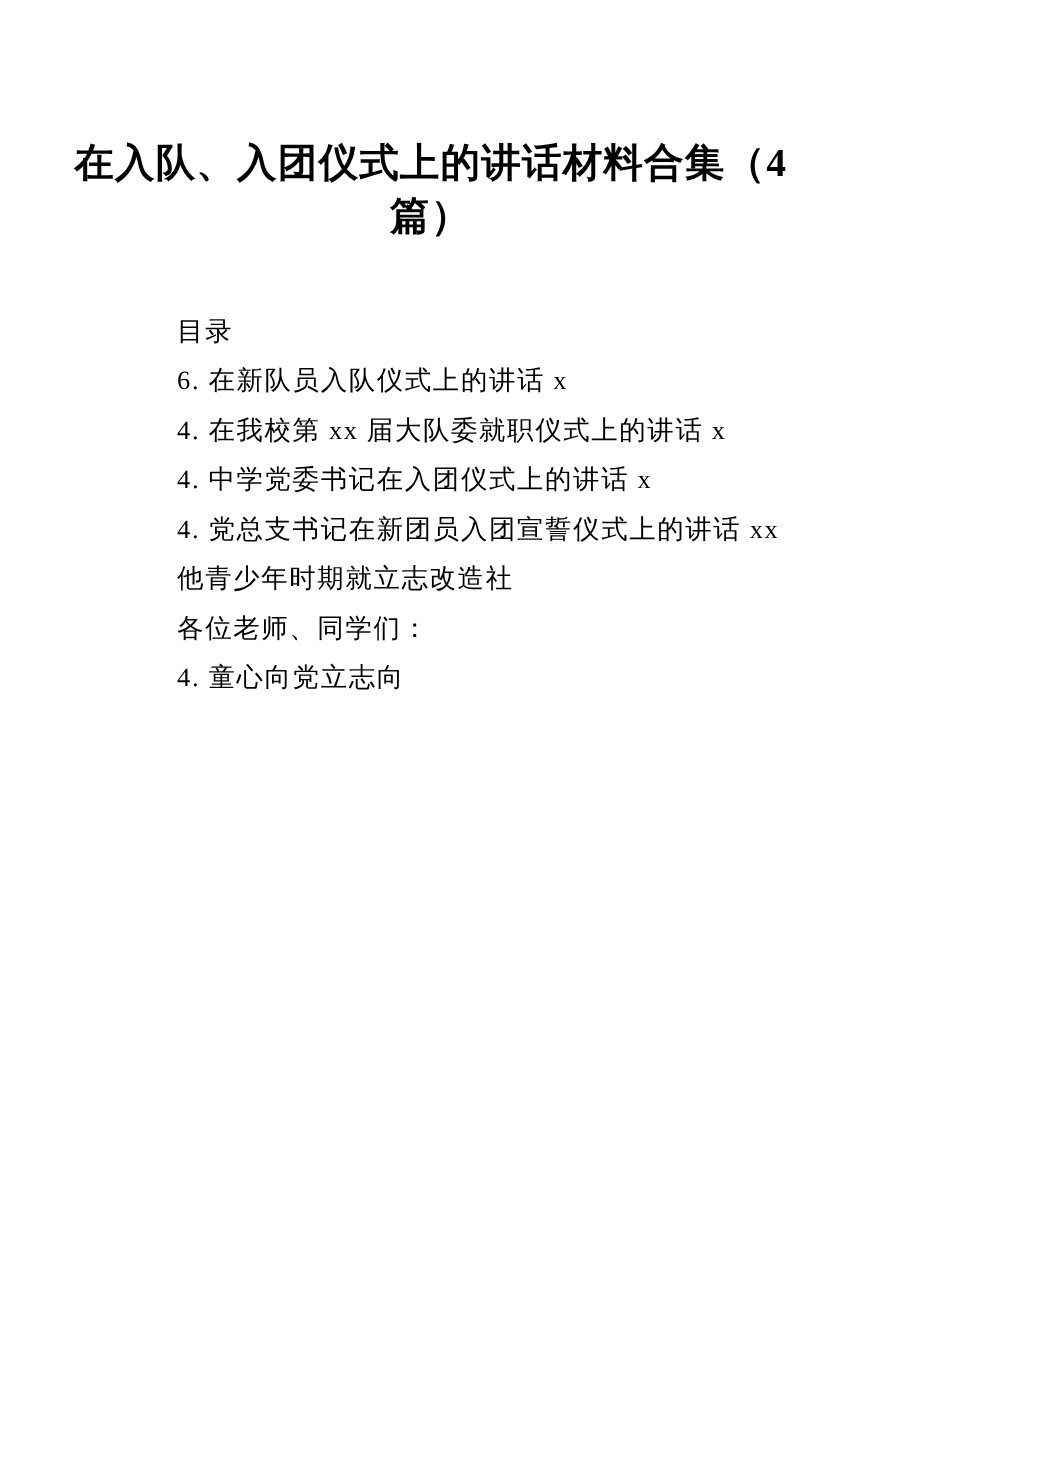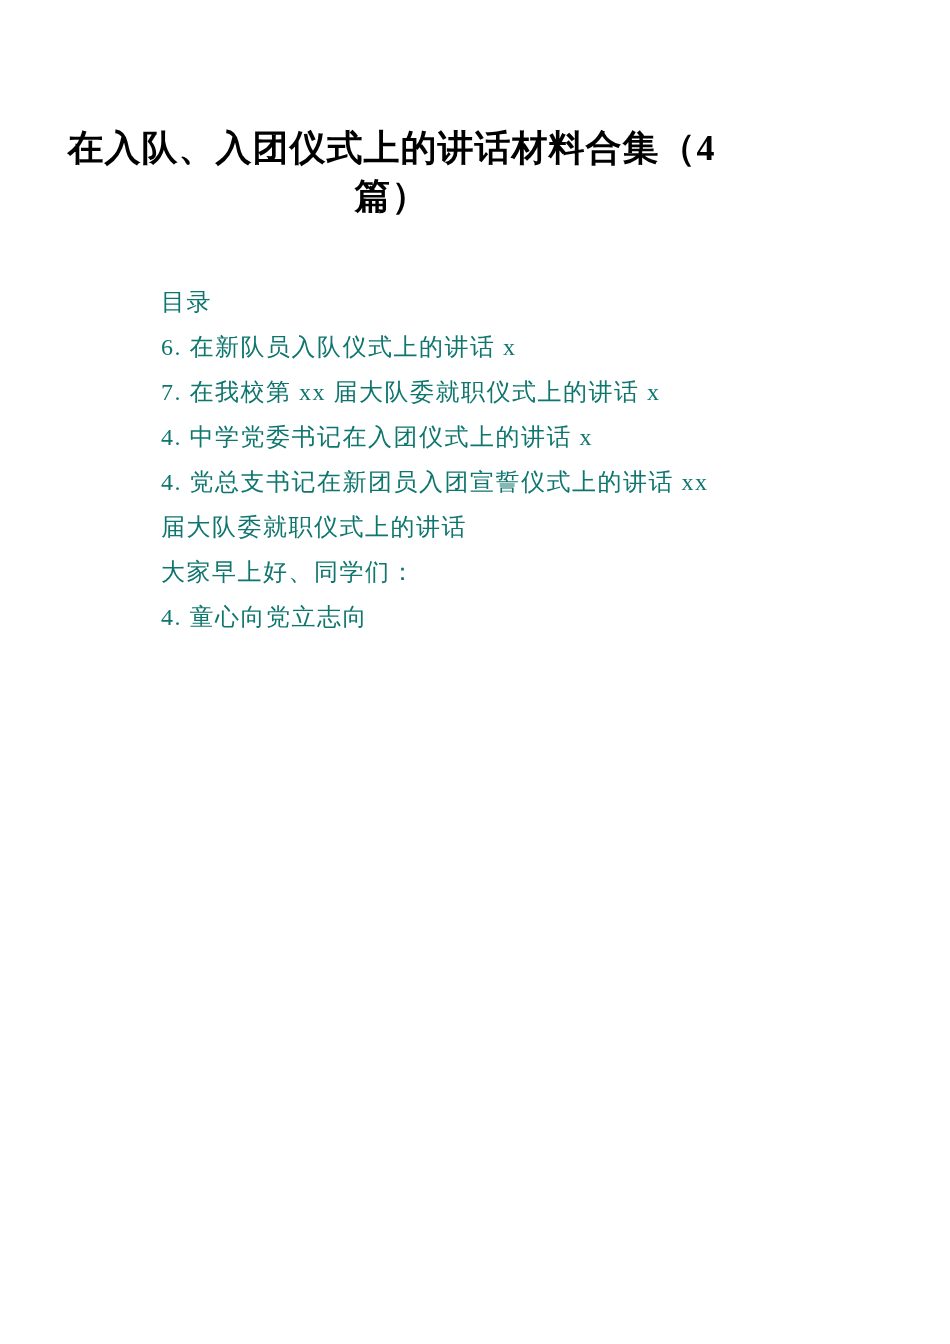--- a/index.html
+++ b/index.html
@@ -25,21 +25,21 @@
     text-align: center;
     color: #000000;
   }
   .doc-body {
     margin: 60px 113px 0 113px;
     width: 724px;
     font-family: "Liberation Serif", "DejaVu Serif", serif;
     font-size: 24px;
     line-height: 45px;
     letter-spacing: 1.5px;
-    color: #0f766e;
+    color: #000000;
     text-align: justify;
   }
   .doc-body p {
     margin: 0;
     padding: 0;
     text-indent: 2em;
   }
 </style>
 </head>
 <body>
@@ -47,28 +47,28 @@
 <div class="page">
 
   <h1 class="doc-title">在入队、入团仪式上的讲话材料合集（4篇）</h1>
 
   <div class="doc-body">
 
     <p>目录</p>
 
     <p>6. 在新队员入队仪式上的讲话 x</p>
 
-    <p>7. 在我校第 xx 届大队委就职仪式上的讲话 x</p>
+    <p>4. 在我校第 xx 届大队委就职仪式上的讲话 x</p>
 
     <p>4. 中学党委书记在入团仪式上的讲话 x</p>
 
     <p>4. 党总支书记在新团员入团宣誓仪式上的讲话 xx</p>
 
-    <p>届大队委就职仪式上的讲话</p>
+    <p>他青少年时期就立志改造社</p>
 
-    <p>大家早上好、同学们：</p>
+    <p>各位老师、同学们：</p>
 
 
     <p>4. 童心向党立志向</p>
 
 
   </div>
 </div>
 
 </body></html>

